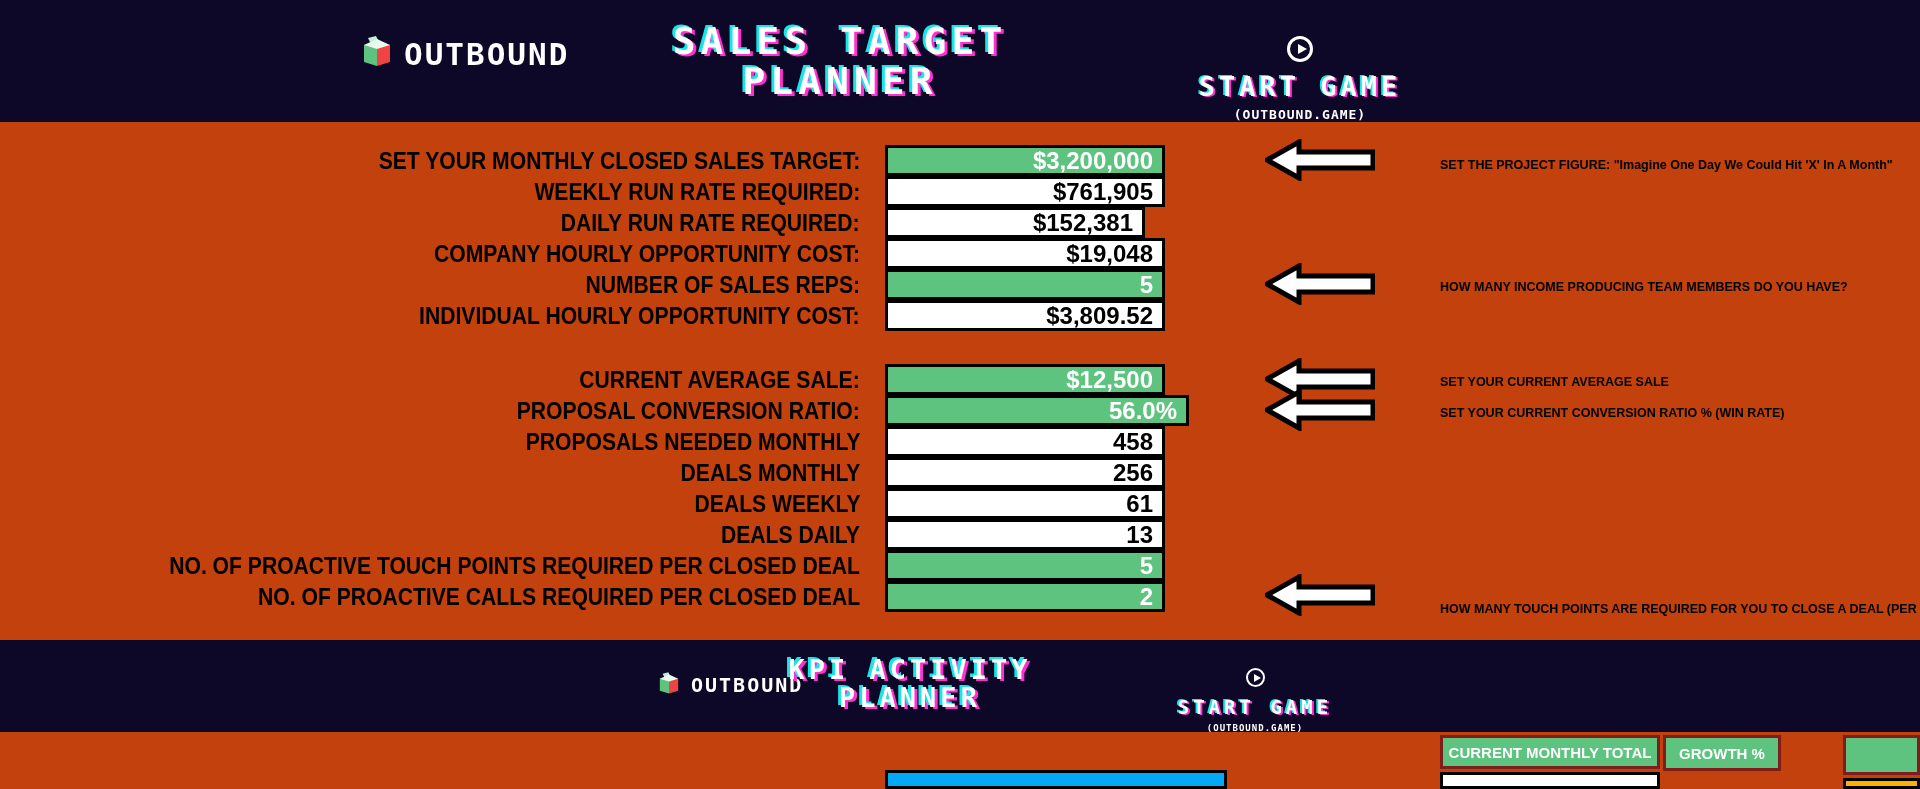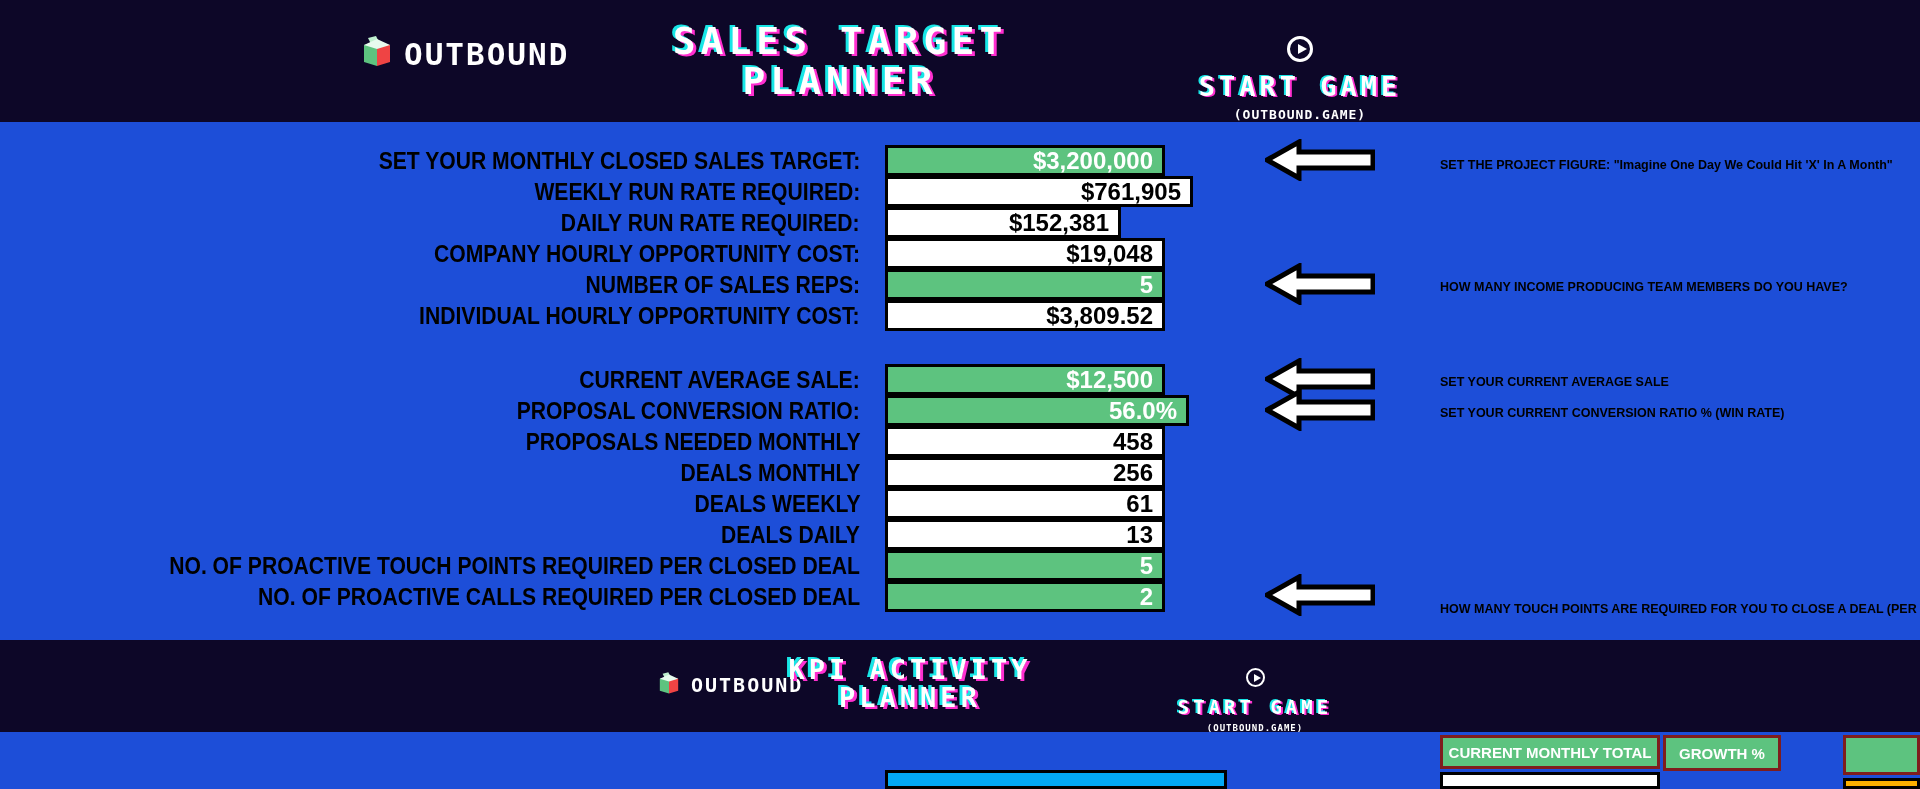--- a/index.html
+++ b/index.html
@@ -2,21 +2,21 @@
 <html><head>
 <meta charset="utf-8">
 <style>
   * { box-sizing: border-box; margin: 0; padding: 0; }
   html, body {
     width: 1920px; height: 789px;
     background: #ffffff;
     font-family: "Liberation Sans", sans-serif;
     overflow: hidden;
   }
-  .page { position: relative; width: 1920px; height: 789px; background:#1d4ed8; }
+  .page { position: relative; width: 1920px; height: 789px; background:#c2410c; }
 
   
   .banner {
     position: absolute; left: 0; width: 1920px;
     background: #0d0728;
     display: flex; align-items: center;
   }
   .banner-top { top: 0; height: 122px; }
   .banner-mid { top: 640px; height: 92px; }
 
@@ -172,23 +172,23 @@
       <span class="play-circle"></span>
       <span class="sg-label">START GAME</span>
     </div>
     <div class="sg-sub">(OUTBOUND.GAME)</div>
   </div>
 
   <div id="block1">
       <div class="rlabel" style="top: 145px; right: 1060px;">SET YOUR MONTHLY CLOSED SALES TARGET:</div>
       <div class="cell green" style="top: 145px; left: 885px; width: 280px;">$3,200,000</div>
       <div class="rlabel" style="top: 176px; right: 1060px;">WEEKLY RUN RATE REQUIRED:</div>
-      <div class="cell" style="top: 176px; left: 885px; width: 308px;">$761,905</div>
+      <div class="cell" style="top: 176px; left: 885px; width: 280px;">$761,905</div>
       <div class="rlabel" style="top: 207px; right: 1060px;">DAILY RUN RATE REQUIRED:</div>
-      <div class="cell" style="top: 207px; left: 885px; width: 236px;">$152,381</div>
+      <div class="cell" style="top: 207px; left: 885px; width: 260px;">$152,381</div>
       <div class="rlabel" style="top: 238px; right: 1060px;">COMPANY HOURLY OPPORTUNITY COST:</div>
       <div class="cell" style="top: 238px; left: 885px; width: 280px;">$19,048</div>
       <div class="rlabel" style="top: 269px; right: 1060px;">NUMBER OF SALES REPS:</div>
       <div class="cell green" style="top: 269px; left: 885px; width: 280px;">5</div>
       <div class="rlabel" style="top: 300px; right: 1060px;">INDIVIDUAL HOURLY OPPORTUNITY COST:</div>
       <div class="cell" style="top: 300px; left: 885px; width: 280px;">$3,809.52</div>
     </div>
 
   <div id="block2">
       <div class="rlabel" style="top: 364px; right: 1060px;">CURRENT AVERAGE SALE:</div>

